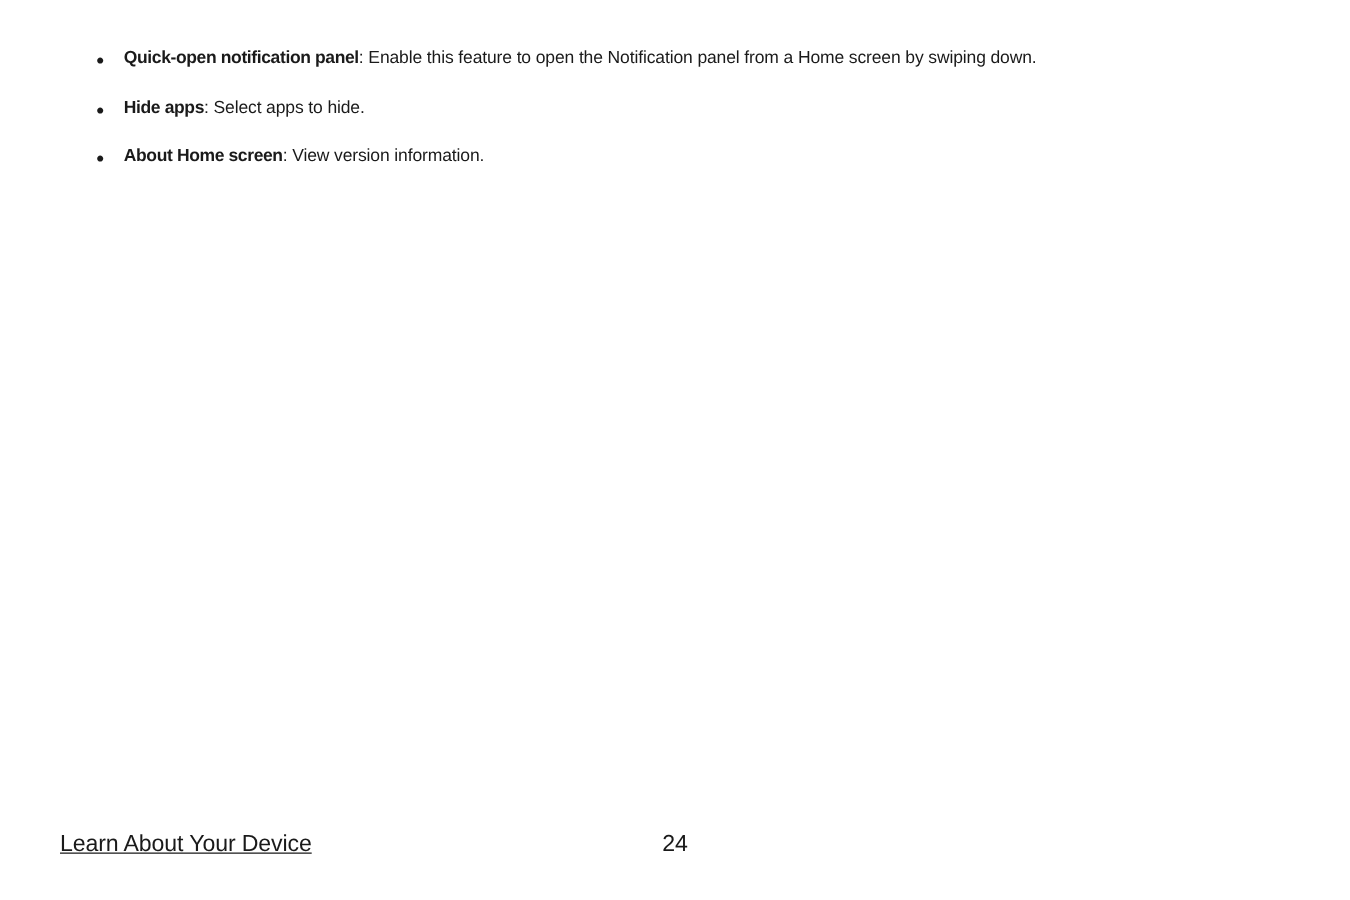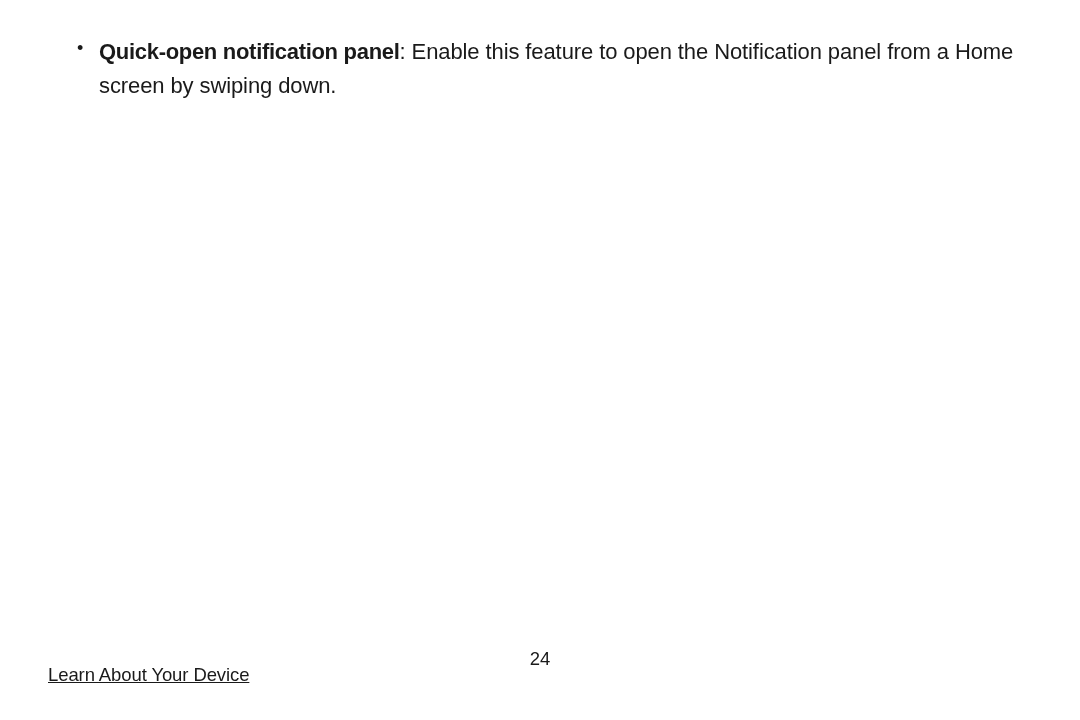--- a/index.html
+++ b/index.html
@@ -18,21 +18,21 @@
     .content {
       padding: 35px 55px 0 75px;
     }
     ul {
       list-style: none;
     }
     li {
       position: relative;
       padding-left: 24px;
       margin-bottom: 18px;
-      font-size: 22px;
+      font-size: 14px;
       line-height: 1.55;
       letter-spacing: -0.1px;
     }
     li::before {
       content: "•";
       position: absolute;
       left: 2px;
       top: 0;
       font-size: 18px;
       color: #1a1a1a;
@@ -46,37 +46,43 @@
       bottom: 34px;
       left: 48px;
       right: 48px;
       font-size: 18.5px;
       letter-spacing: -0.1px;
     }
     .page-number {
       position: absolute;
       left: 50%;
       transform: translateX(-50%);
-      bottom: 16px;
+      bottom: 0;
       margin-top: 12px;
     }
     .footer-title {
       position: absolute;
       left: 0;
       bottom: 0;
       text-decoration: underline;
     }
   </style>
 </head>
 <body>
 
 <div class="content">
   <ul>
     <li>
       <span class="term">Quick-open notification panel</span><span>: Enable this feature to open the Notification panel from a Home screen by swiping down.</span>
     </li>
+    <li>
+      <span class="term">Hide apps</span><span>: Select apps to hide.</span>
+    </li>
+    <li>
+      <span class="term">About Home screen</span><span>: View version information.</span>
+    </li>
   </ul>
 </div>
 
 <div class="footer">
   <span class="footer-title">Learn About Your Device</span>
   <span class="page-number">24</span>
 </div>
 
 </body></html>

